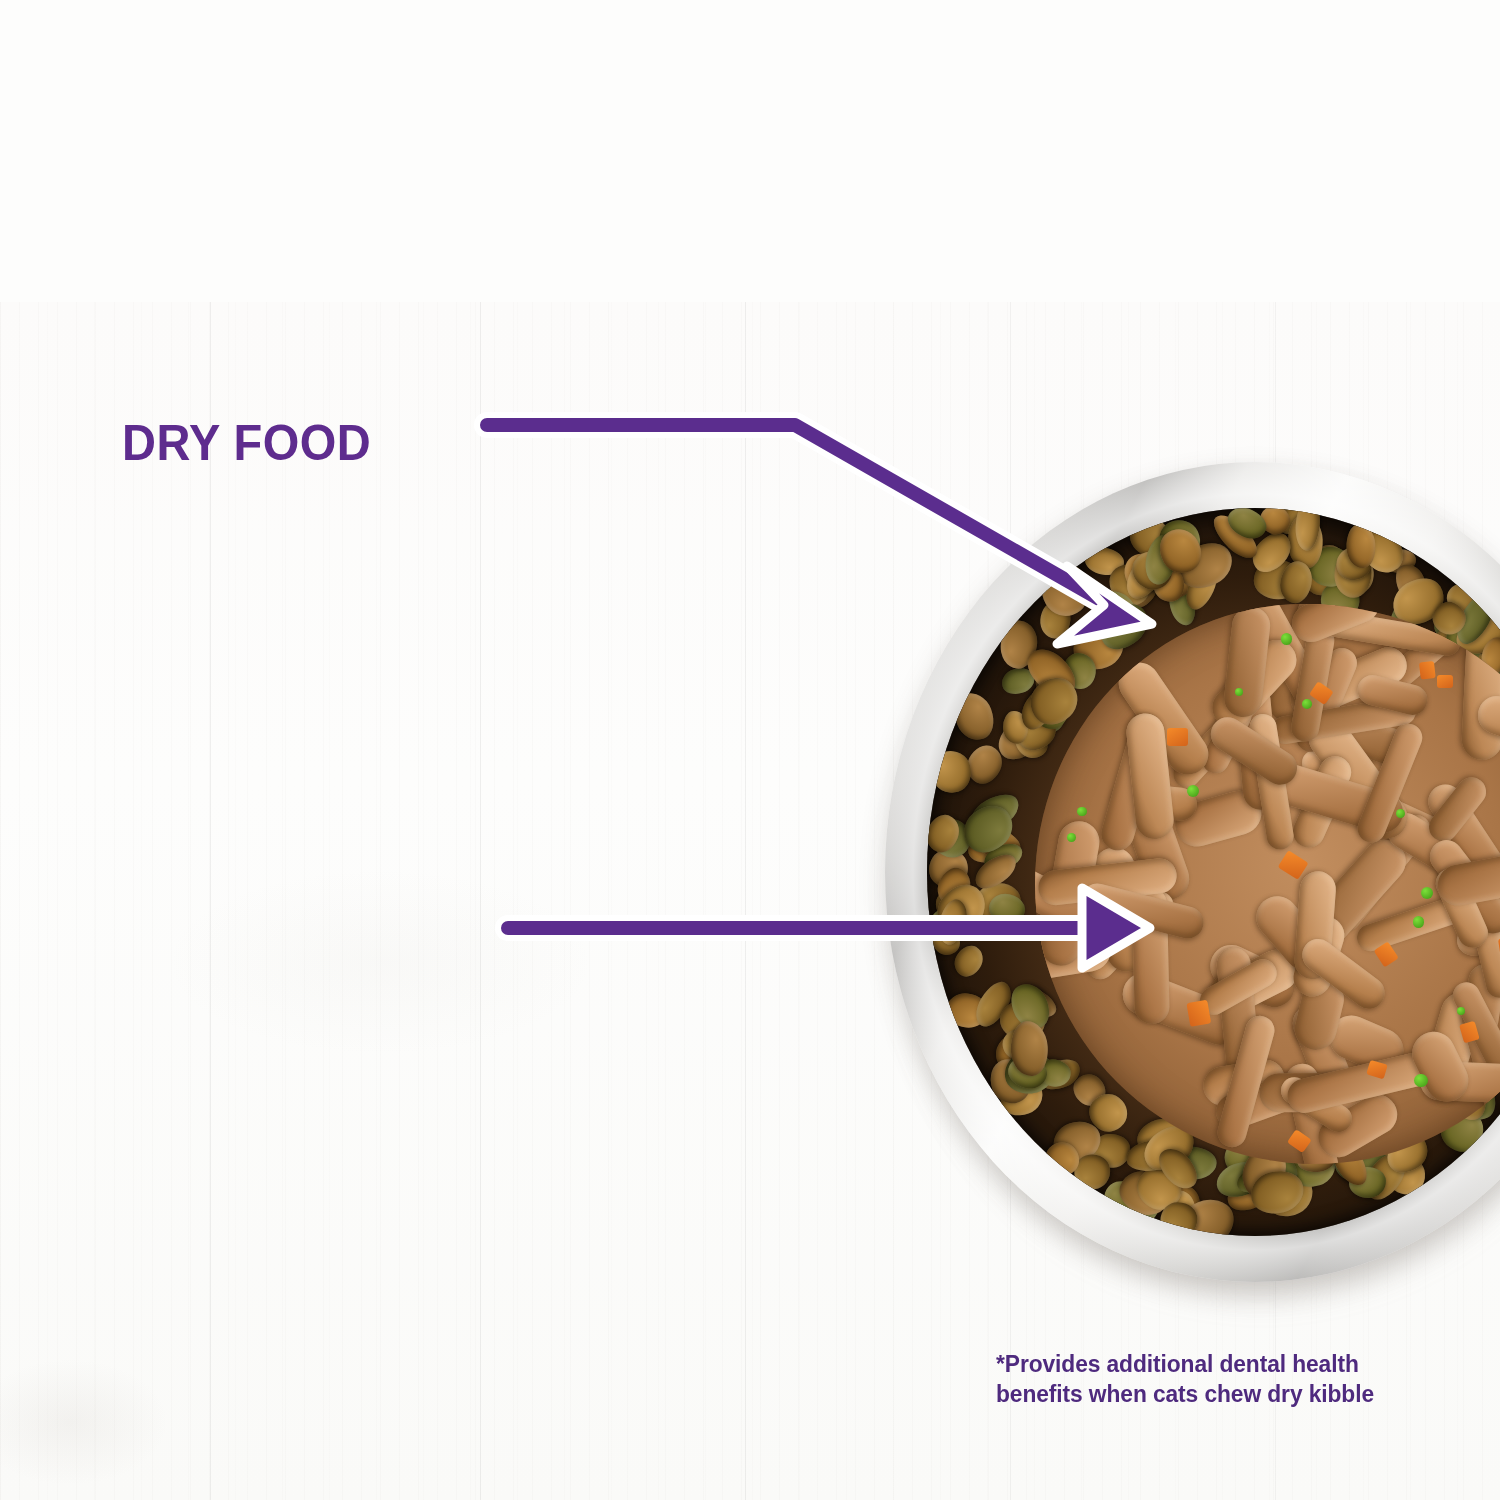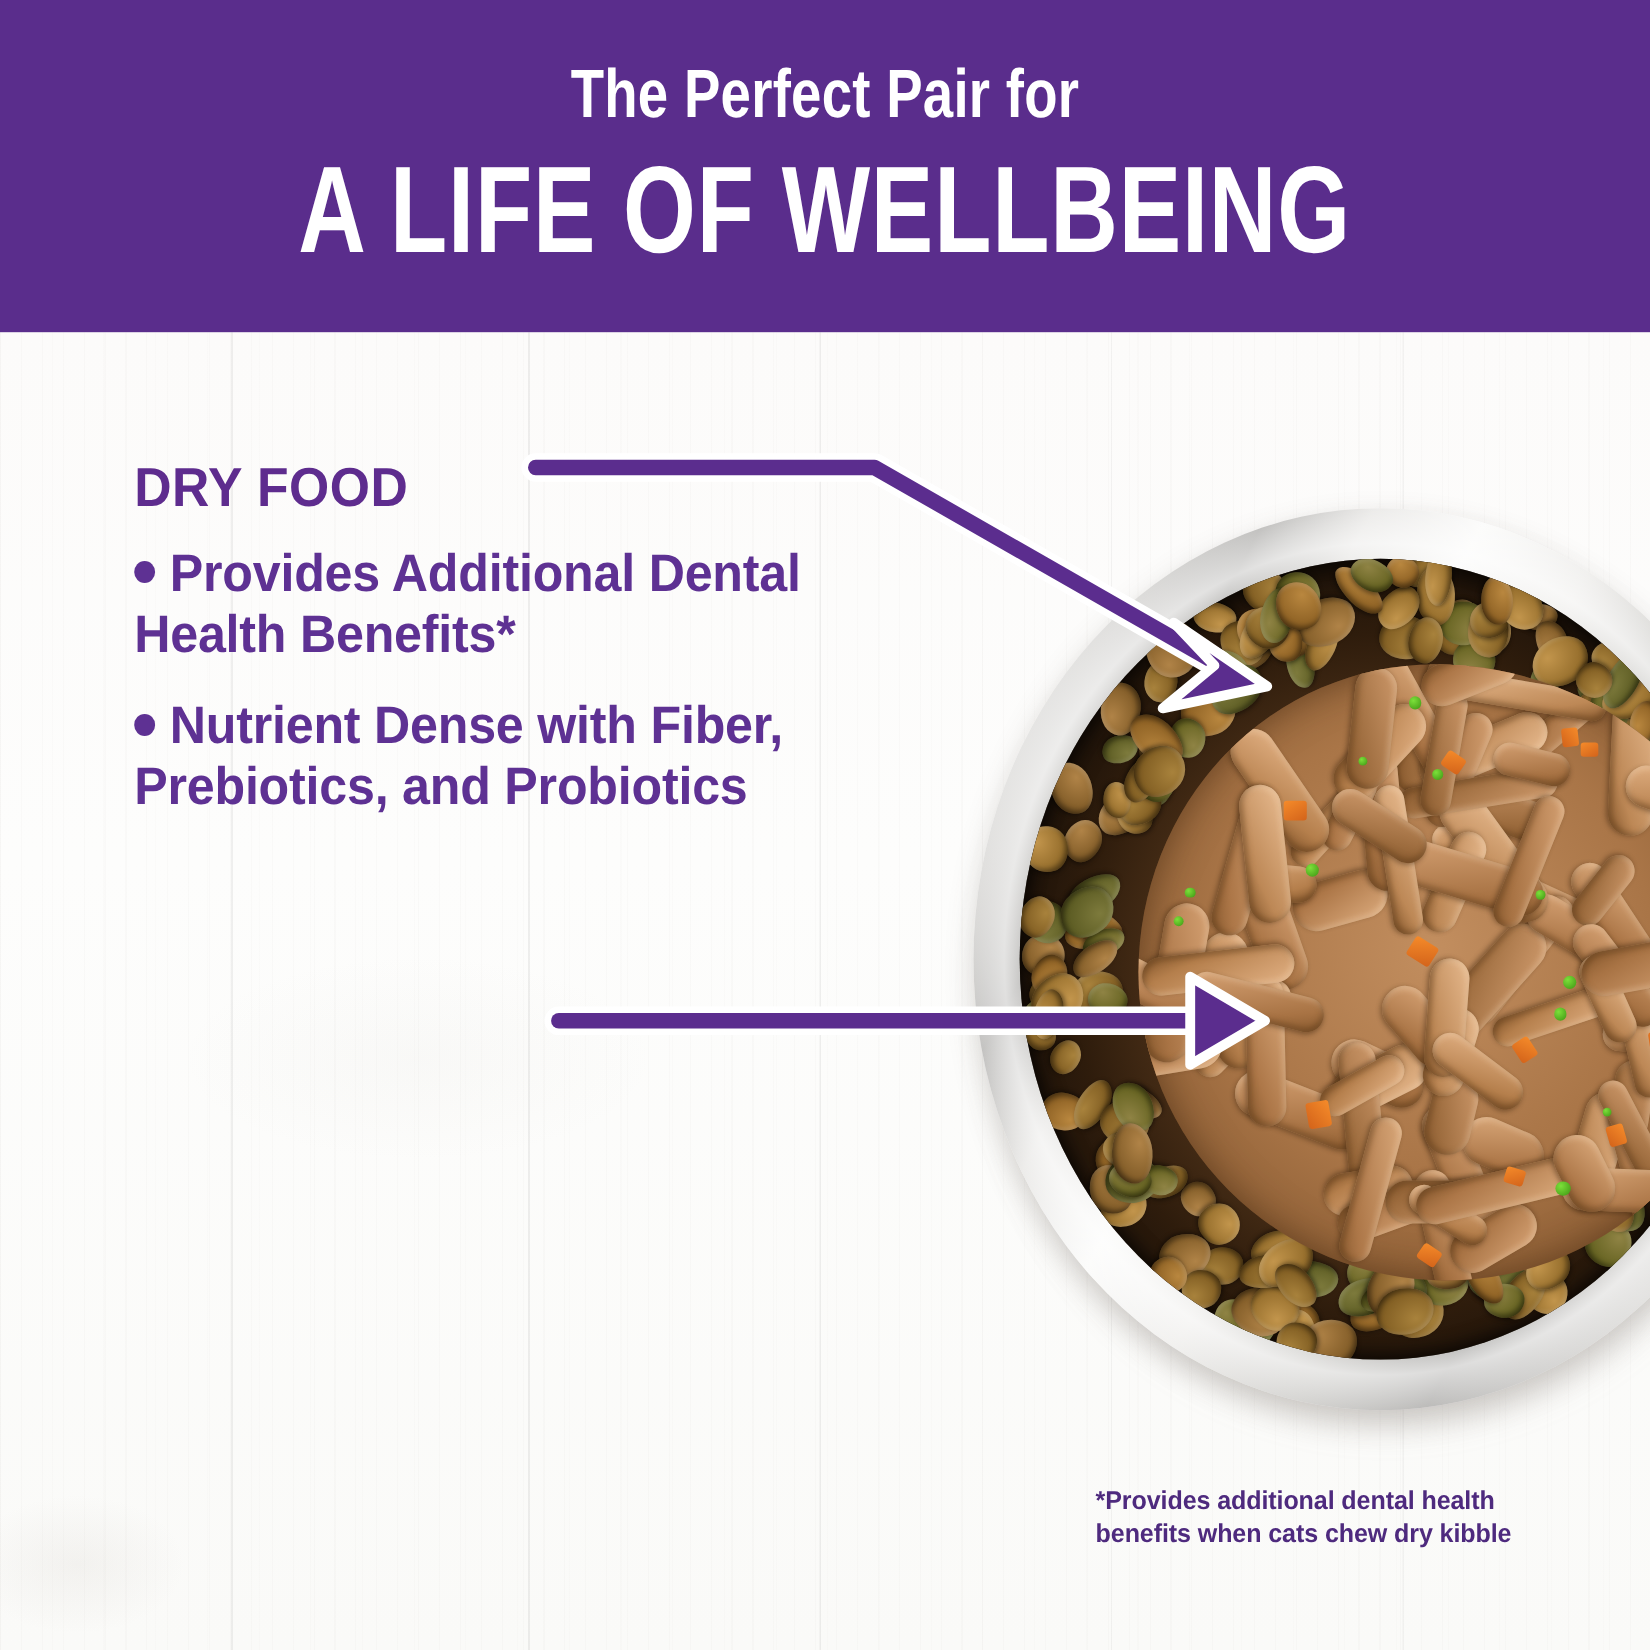--- a/index.html
+++ b/index.html
@@ -130,24 +130,20 @@
     letter-spacing:-0.1px;transform:scaleX(0.97);transform-origin:left top;
   }
 </style>
 </head>
 <body>
 
 <div class="page">
 
   <div class="wood"></div>
 
-  <div class="banner">
-    <div class="banner-line1">The Perfect Pair for</div>
-    <div class="banner-line2">A LIFE OF WELLBEING</div>
-  </div>
 
   <div class="bowl-wrap">
     <div class="bowl-shadow"></div>
     <div class="bowl-outer"></div>
     <div class="bowl-rim-hl"></div>
     <div class="bowl-inner">
       <div class="kibble-ring" id="kibble">
           <div class="kb" style="left:561.0px;top:352.0px;width:30.0px;height:24.0px;transform:rotate(0.0deg);background:radial-gradient(ellipse at 34% 30%,#b9873f 0%,#8a5e22 72%,#4a3214 100%);"></div>
           <div class="kb" style="left:415.0px;top:52.8px;width:34.9px;height:28.4px;transform:rotate(94.2deg);background:radial-gradient(ellipse at 34% 30%,#c2954c 0%,#916a29 72%,#4a3214 100%);"></div>
           <div class="kb" style="left:505.7px;top:170.2px;width:47.9px;height:29.8px;transform:rotate(322.4deg);background:radial-gradient(ellipse at 34% 30%,#8f8344 0%,#63611f 72%,#4a3214 100%);"></div>
@@ -439,28 +435,20 @@
       <path d="M 508 928 L 1106 928" fill="none" stroke="#5B2D8E" stroke-width="14" stroke-linecap="round" stroke-linejoin="round"></path>
       <polygon points="1150,928 1082,888 1082,968" fill="#5B2D8E" stroke="#ffffff" stroke-width="9" stroke-linejoin="round"></polygon>
     </g>
   </svg>
 
   <div class="copy">
 
     <div class="sec-head-row">
       <div class="sec-head">DRY FOOD</div>
     </div>
-    <div class="bullet-block">
-      <div class="bullet">
-        <span class="dot"></span><span>Provides Additional Dental Health Benefits*</span>
-      </div>
-      <div class="bullet">
-        <span class="dot"></span><span>Nutrient Dense with Fiber, Prebiotics, and Probiotics</span>
-      </div>
-    </div>
 
     <div class="gap-sec"></div>
 
   </div>
 
   <div class="footnote">*Provides additional dental health benefits when cats chew dry kibble</div>
 
 </div>
 
 </body></html>

